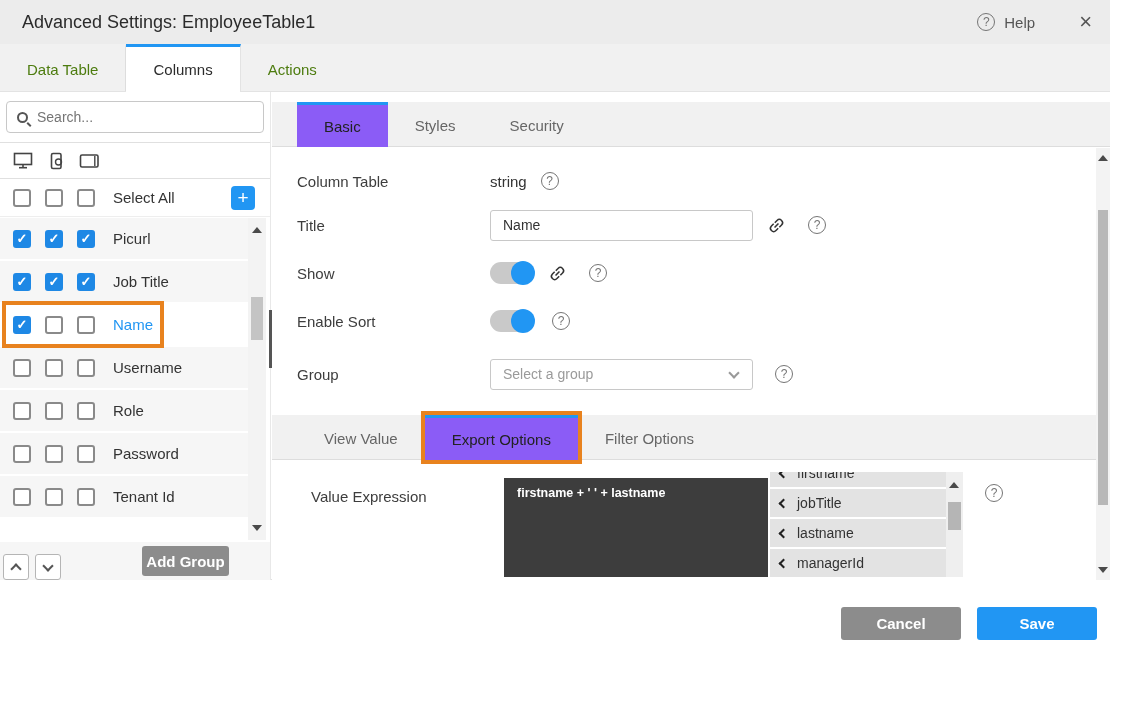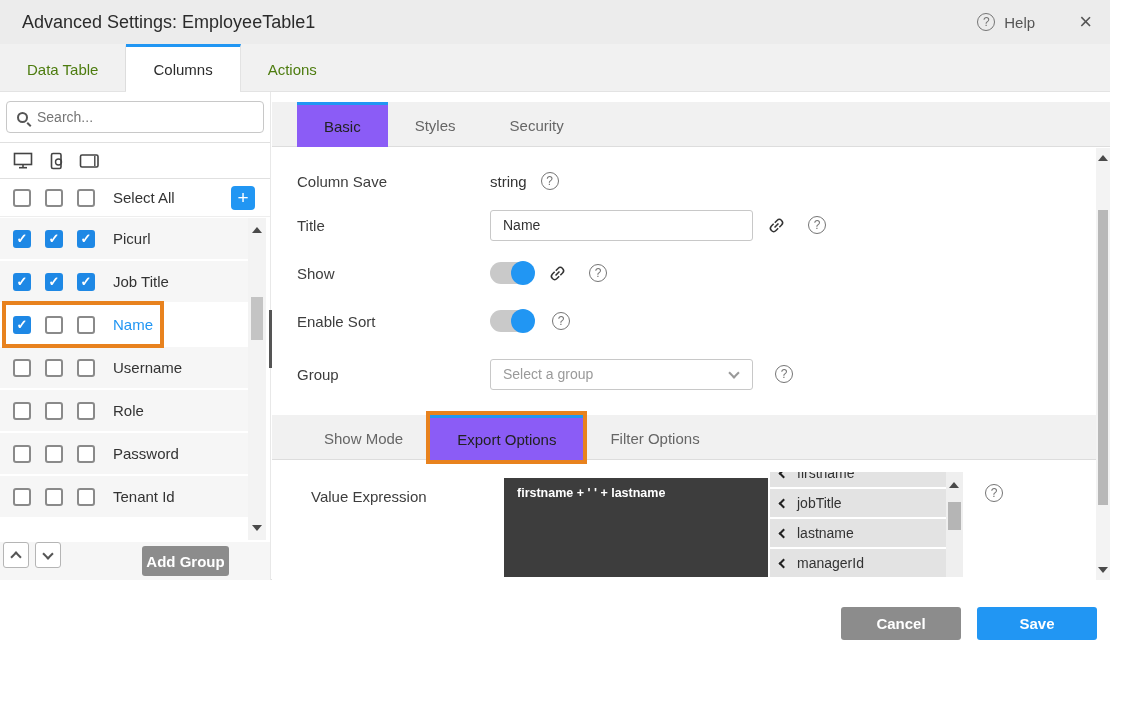--- a/index.html
+++ b/index.html
@@ -45,21 +45,21 @@
   .srow.selected{background:#fff;}
   .slabel{margin-left:4px; font-size:15px; color:#333;}
   .srow.selected .slabel{color:var(--accent-blue);}
   .hl-box{position:absolute; left:2px; top:-3px; width:162px; height:47px; border:4px solid var(--highlight-orange); pointer-events:none; z-index:3;}
   .sscroll{position:absolute; left:248px; top:126px; width:18px; height:322px; background:#f3f3f3;}
   .sscroll .thumb{position:absolute; left:3px; top:79px; width:12px; height:43px; background:#c4c4c4;}
   .tri-up{width:0; height:0; border-left:5px solid transparent; border-right:5px solid transparent; border-bottom:6px solid #4a4a4a;}
   .tri-down{width:0; height:0; border-left:5px solid transparent; border-right:5px solid transparent; border-top:6px solid #4a4a4a;}
   .sscroll .tri-up{position:absolute; left:4px; top:9px;}
   .sscroll .tri-down{position:absolute; left:4px; bottom:9px;}
-  .sfooter{position:absolute; left:0; bottom:0; width:270px; height:38px; background:#f6f6f6; display:flex; align-items:flex-start; padding:0 3px;}
+  .sfooter{position:absolute; left:0; bottom:0; width:270px; height:38px; background:#f6f6f6; display:flex; align-items:flex-end; padding:0 3px;}
   .mvbtn{width:26px; height:26px; border:1px solid #b5b5b5; border-radius:3px; background:#fff; margin-right:6px; display:flex; align-items:center; justify-content:center; cursor:pointer;}
   .chev{display:inline-block; width:8px; height:8px; border:solid #555; border-width:0 2px 2px 0;}
   .chev.up{transform:rotate(-135deg); margin-top:4px;}
   .chev.down{transform:rotate(45deg); margin-bottom:3px;}
   .chev.left{transform:rotate(135deg); border-color:#222; width:7px; height:7px;}
   .addgroup{position:absolute; right:41px; top:4px; width:87px; height:30px; background:var(--button-gray); border-radius:3px; color:#fff; font-size:15px; font-weight:bold; display:flex; align-items:center; justify-content:center; cursor:pointer;}
 
   
   .panel{position:absolute; left:272px; top:92px; width:838px; height:488px; background:#fff;}
   .ptabbar{margin-top:10px; height:45px; background:#f1f1f1; border-bottom:1px solid #ddd; display:flex; align-items:stretch; padding-left:25px;}
@@ -227,21 +227,21 @@
 
     <div class="panel">
       <div class="ptabbar">
           <div class="ptab active">Basic</div>
           <div class="ptab">Styles</div>
           <div class="ptab">Security</div>
         </div>
 
       <div class="form">
         <div class="frow r1">
-          <span class="flabel">Column Save</span>
+          <span class="flabel">Column Table</span>
           <span class="val">string</span>
           <span class="qicon" style="margin-left:14px;">?</span>
         </div>
         <div class="frow r2">
           <span class="flabel">Title</span>
           <input class="tinput" value="Name" style="">
           <span class="linkicon">
             <svg width="19" height="19" viewBox="0 0 24 24" style="transform:rotate(-45deg)">
                 <path fill="#333" d="M3.9 12a3.1 3.1 0 0 1 3.1-3.1h4V7H7a5 5 0 0 0 0 10h4v-1.9H7A3.1 3.1 0 0 1 3.9 12zm4.6 1h7v-2h-7v2zM17 7h-4v1.9h4a3.1 3.1 0 1 1 0 6.2h-4V17h4a5 5 0 0 0 0-10z"></path>
               </svg>
@@ -271,21 +271,21 @@
           <span class="flabel">Group</span>
           <span class="fselect">
             <span class="ph">Select a group</span>
             <span class="chev down"></span>
           </span>
           <span class="qicon helpml">?</span>
         </div>
       </div>
 
       <div class="ptabbar" style="margin-top:18px;">
-          <div class="ptab">Show Mode</div>
+          <div class="ptab">View Value</div>
           <div class="ptab active hl">Export Options</div>
           <div class="ptab">Filter Options</div>
         </div>
 
       <div class="verow">
         <span class="flabel">Value Expression</span>
         <div class="editor">firstname + ' ' + lastname</div>
         <div class="fieldlist">
           <div class="fitems">
               <div class="fitem">

